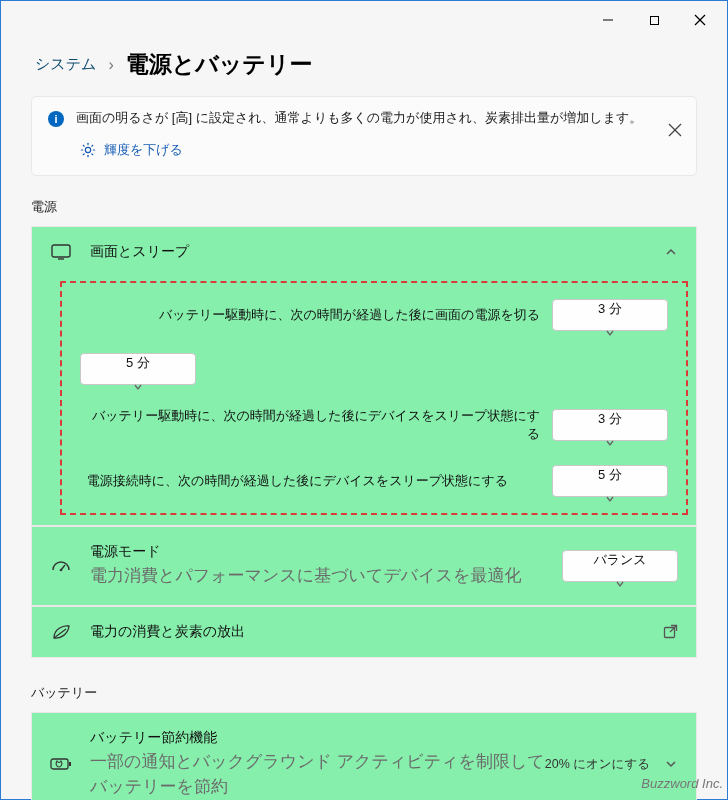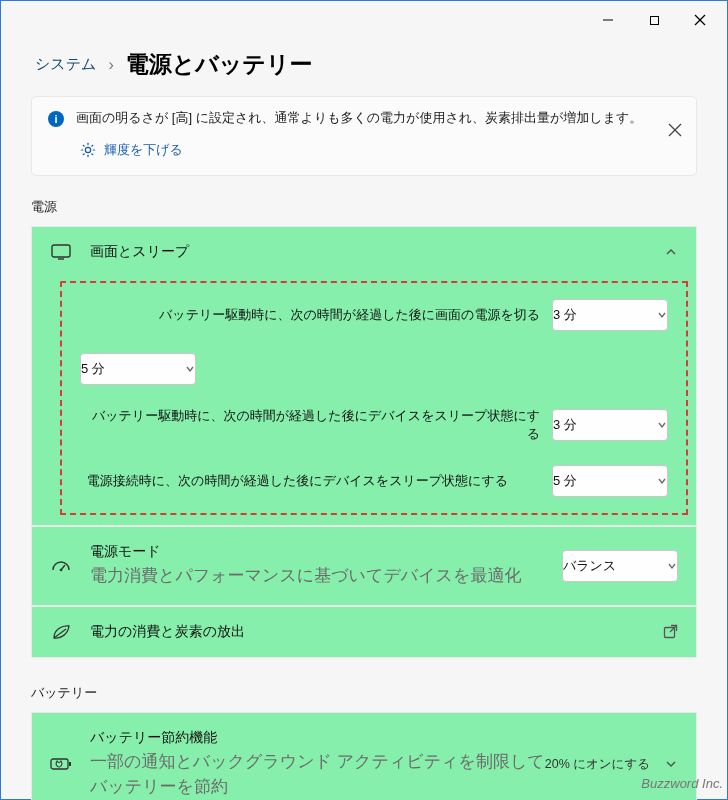--- a/index.html
+++ b/index.html
@@ -21,21 +21,21 @@
 .section-title { font-size: 13px; color: #1a1a1a; margin: 4px 0 10px 0; }
 .card { background: #86efac; border: 1px solid #e8e8e8; border-radius: 1px; }
 .card-head { display: flex; align-items: center; padding: 16px 18px; cursor: pointer; }
 .card-icon { width: 22px; display: flex; align-items: center; justify-content: center; margin-right: 18px; color: #333; }
 .card-titlewrap { flex: 1; display: flex; flex-direction: column; }
 .card-title { font-size: 14px; color: #111; }
 .card-sub { font-size: 17px; color: #6b6b6b; margin-top: 2px; line-height: 1.5; }
 .card-right { display: flex; align-items: center; gap: 14px; }
 .chev { color: #555; }
 .ext-icon { color: #555; }
-.select { border: 1px solid #c8c8c8; border-radius: 4px; background: #fefefe; height: 32px; min-width: 116px; padding: 0 0; display: flex; align-items: center; justify-content: space-between; gap: 10px; font-size: 13px; color: #111; cursor: pointer; }
+.select { border: 1px solid #c8c8c8; border-radius: 4px; background: #fefefe; height: 32px; min-width: 116px; padding: 0 24px; display: flex; align-items: center; justify-content: space-between; gap: 10px; font-size: 13px; color: #111; cursor: pointer; flex-direction: column; }
 .select .sel-chev { color: #666; font-size: 11px; }
 .settings-body { border: 2px dashed #d93a3a; margin: 4px 8px 10px 28px; padding: 16px 18px 10px 18px; border-top-left-radius: 2px; }
 .setting-row { display: flex; align-items: center; justify-content: space-between; margin-bottom: 22px; }
 .setting-row:last-child { margin-bottom: 6px; gap: 32px; }
 .setting-label { font-size: 13px; color: #111; flex: 1; padding-right: 12px; text-align: right; }
 .watermark { position: absolute; right: 4px; bottom: 8px; font-size: 13px; color: #777; font-style: italic; }
 svg { display: block; }
 </style>
 </head>
 <body>

